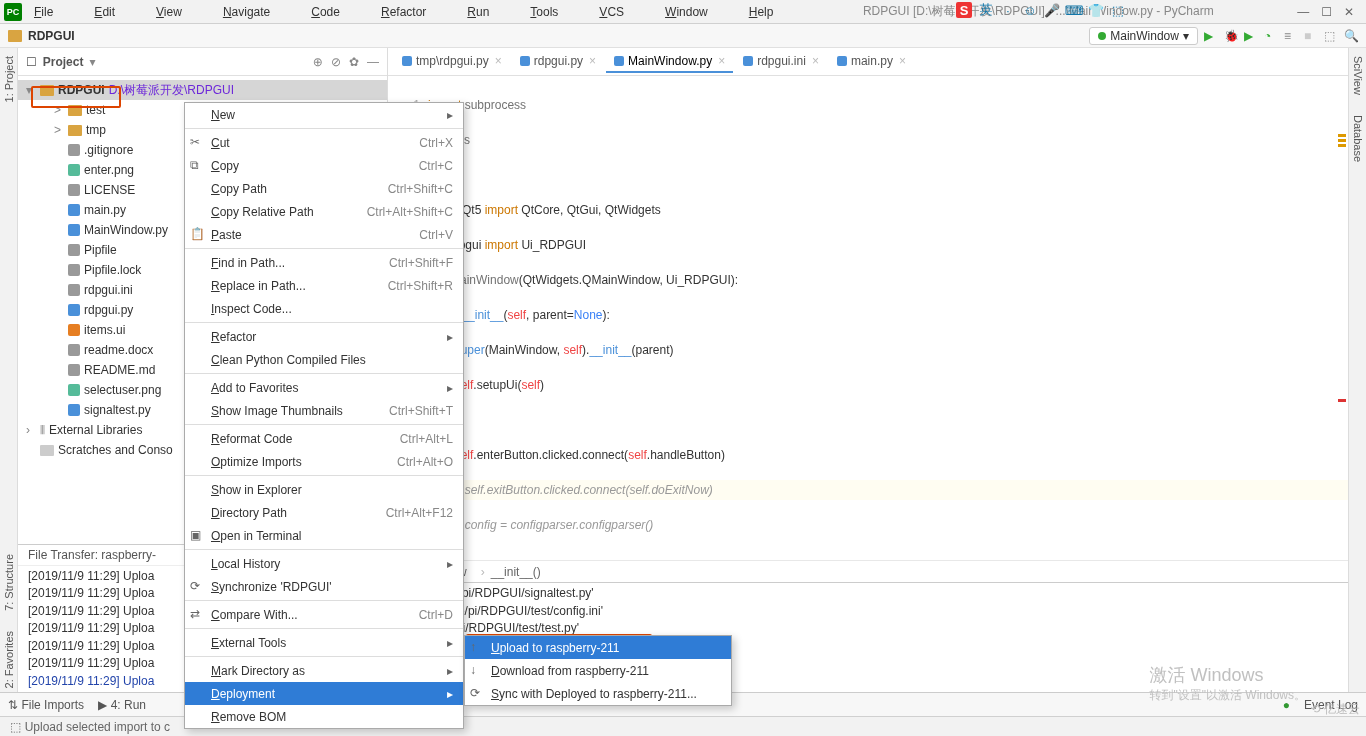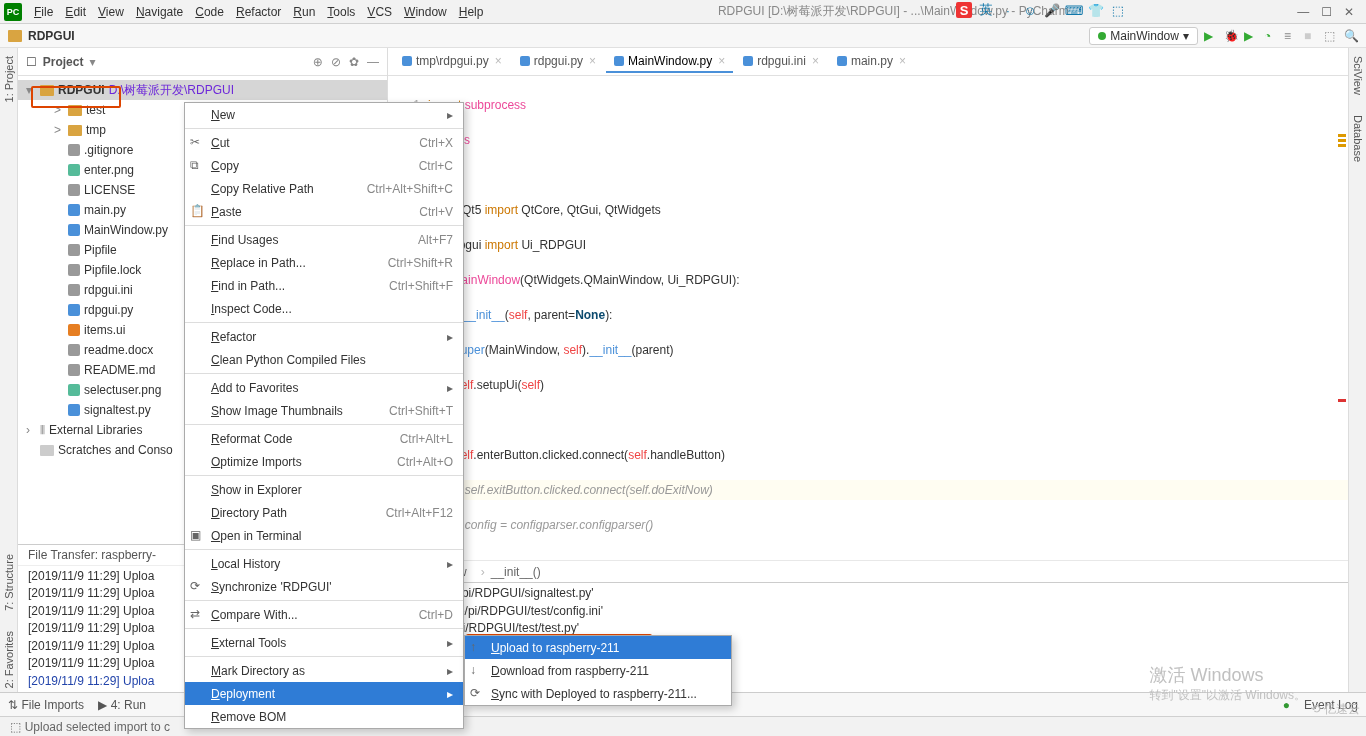--- a/index.html
+++ b/index.html
@@ -38,25 +38,25 @@
 .tlbl { white-space:nowrap; }
 .editor { flex:1; display:flex; flex-direction:column; background:#fff; overflow:hidden;}
 .etabs { display:flex; height:28px; border-bottom:1px solid #e0e0e0; align-items:center; gap:2px; padding:0 6px; }
 .etab { display:flex; align-items:center; gap:4px; padding:3px 8px; cursor:pointer; color:#555; border-bottom:2px solid transparent;}
 .etab.act { border-bottom:2px solid #4a90d9; color:#000; background:#fff;}
 .etab .x { color:#bbb; margin-left:2px; }
 .code { flex:1; overflow:auto; font-family:Consolas,monospace; font-size:13px; white-space:pre; padding:4px 0 4px 0; position:relative; background:#fff; }
 .cline { display:flex; min-height:20px; align-items:center; }
 .gut { width:40px; text-align:right; color:#aaa; padding-right:8px; font-size:12px; user-select:none; }
 .cc { flex:1; padding-right:8px; }
-.k { color:#0c4a6e; font-weight:bold; }
+.k { color:#3b82f6; font-weight:normal; }
 .im { color:#c70; }
 .fn { color:#4a90d9; }
 .c { color:#999; font-style:italic; }
-.n { color:#ec4899; }
+.n { color:#737373; }
 .self { color:#ef4444; }
 .bc { display:flex; height:22px; align-items:center; gap:8px; border-top:1px solid #e8e8e8; padding:0 10px; color:#666; font-size:12px;}
 .bc span+span::before { content:"›"; margin:0 6px; color:#bbb; }
 .ft { border-top:1px solid #ccc; background:#fff; }
 .ft-hd { display:flex; align-items:center; padding:3px 10px; color:#555; border-bottom:1px solid #eee; position:relative;}
 .ft-hd .rt { margin-left:auto; display:flex; gap:10px; color:#888;}
 .ft-body { font-family:Consolas,monospace; font-size:12.5px; padding:2px 10px; line-height:17.5px; }
 .ft-line.b { color:#24a; }
 .bottom { display:flex; align-items:center; height:24px; border-top:1px solid #ccc; background:#f7f7f7; padding:0 8px; gap:14px; font-size:12px; color:#555; }
 .status { position:absolute; bottom:0; left:0; right:0; height:20px; background:#f2f2f2; border-top:1px solid #d0d0d0; display:flex; align-items:center; padding:0 10px; color:#666; font-size:12px; }
@@ -79,21 +79,21 @@
 .minimap { position:absolute; right:0; top:28px; width:12px; height:380px; }
 .minimap .mk { width:8px; height:3px; margin:2px auto; }
 .minimap .warn { background:#d90; }
 .minimap .err { background:#d33; }
 </style>
 </head>
 <body>
 
 <div class="tb">
   <div class="tb-btn">PC</div>
-  <div id="menus" style="display:flex;">
+  <div id="menus" style="display:flex;gap:29px;">
       <div class="mnu"><u>F</u>ile</div>
       <div class="mnu"><u>E</u>dit</div>
       <div class="mnu"><u>V</u>iew</div>
       <div class="mnu"><u>N</u>avigate</div>
       <div class="mnu"><u>C</u>ode</div>
       <div class="mnu"><u>R</u>efactor</div>
       <div class="mnu"><u>R</u>un</div>
       <div class="mnu"><u>T</u>ools</div>
       <div class="mnu"><u>V</u>CS</div>
       <div class="mnu"><u>W</u>indow</div>
@@ -376,40 +376,40 @@
       <span class="ci">✂</span>
       <span><u>C</u>ut</span>
       <span class="sc">Ctrl+X</span>
     </div>
     <div class="ctx-row">
       <span class="ci">⧉</span>
       <span><u>C</u>opy</span>
       <span class="sc">Ctrl+C</span>
     </div>
     <div class="ctx-row">
+      <span><u>C</u>opy Path</span>
+      <span class="sc">Ctrl+Shift+C</span>
+    </div>
+    <div class="ctx-row">
       <span><u>C</u>opy Relative Path</span>
       <span class="sc">Ctrl+Alt+Shift+C</span>
     </div>
     <div class="ctx-row">
       <span class="ci">📋</span>
       <span><u>P</u>aste</span>
       <span class="sc">Ctrl+V</span>
     </div>
     <div class="ctx-row sep"></div>
     <div class="ctx-row">
-      <span><u>F</u>ind Usages</span>
-      <span class="sc">Alt+F7</span>
+      <span><u>F</u>ind in Path...</span>
+      <span class="sc">Ctrl+Shift+F</span>
     </div>
     <div class="ctx-row">
       <span><u>R</u>eplace in Path...</span>
       <span class="sc">Ctrl+Shift+R</span>
-    </div>
-    <div class="ctx-row">
-      <span><u>F</u>ind in Path...</span>
-      <span class="sc">Ctrl+Shift+F</span>
     </div>
     <div class="ctx-row">
       <span><u>I</u>nspect Code...</span>
     </div>
     <div class="ctx-row sep"></div>
     <div class="ctx-row">
       <span><u>R</u>efactor</span>
       <span class="arr">▸</span>
     </div>
     <div class="ctx-row">

